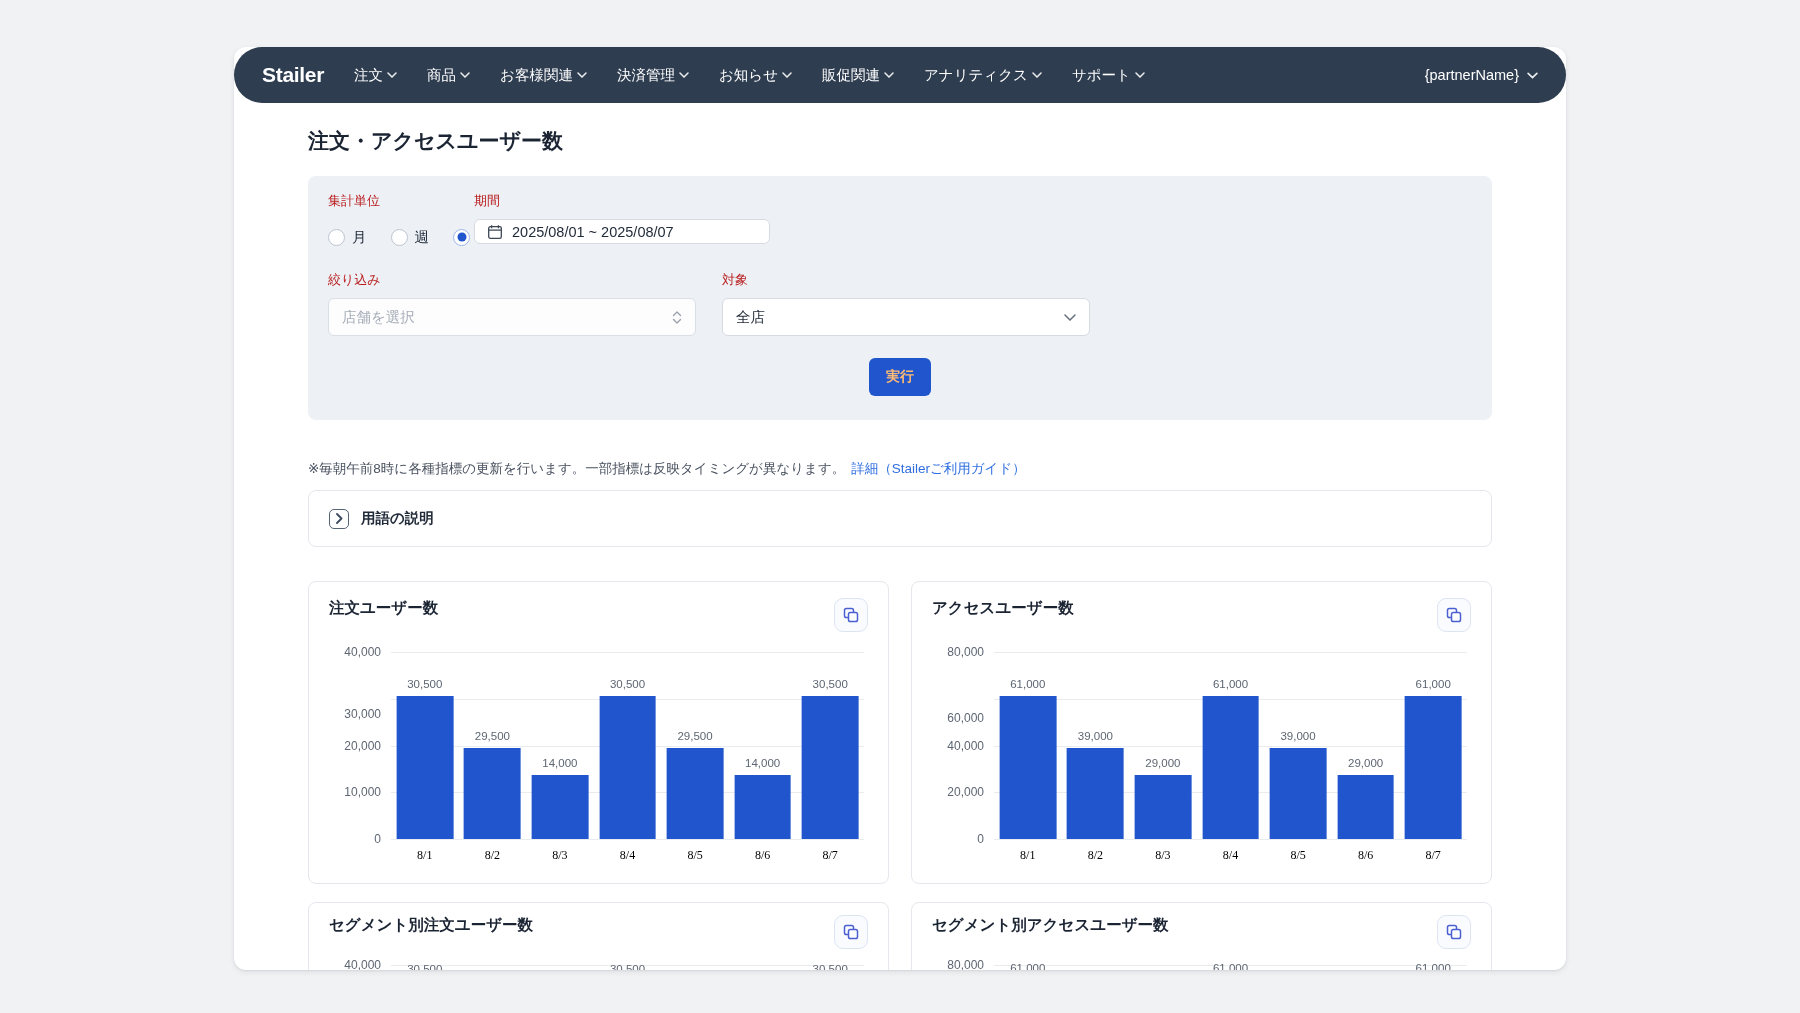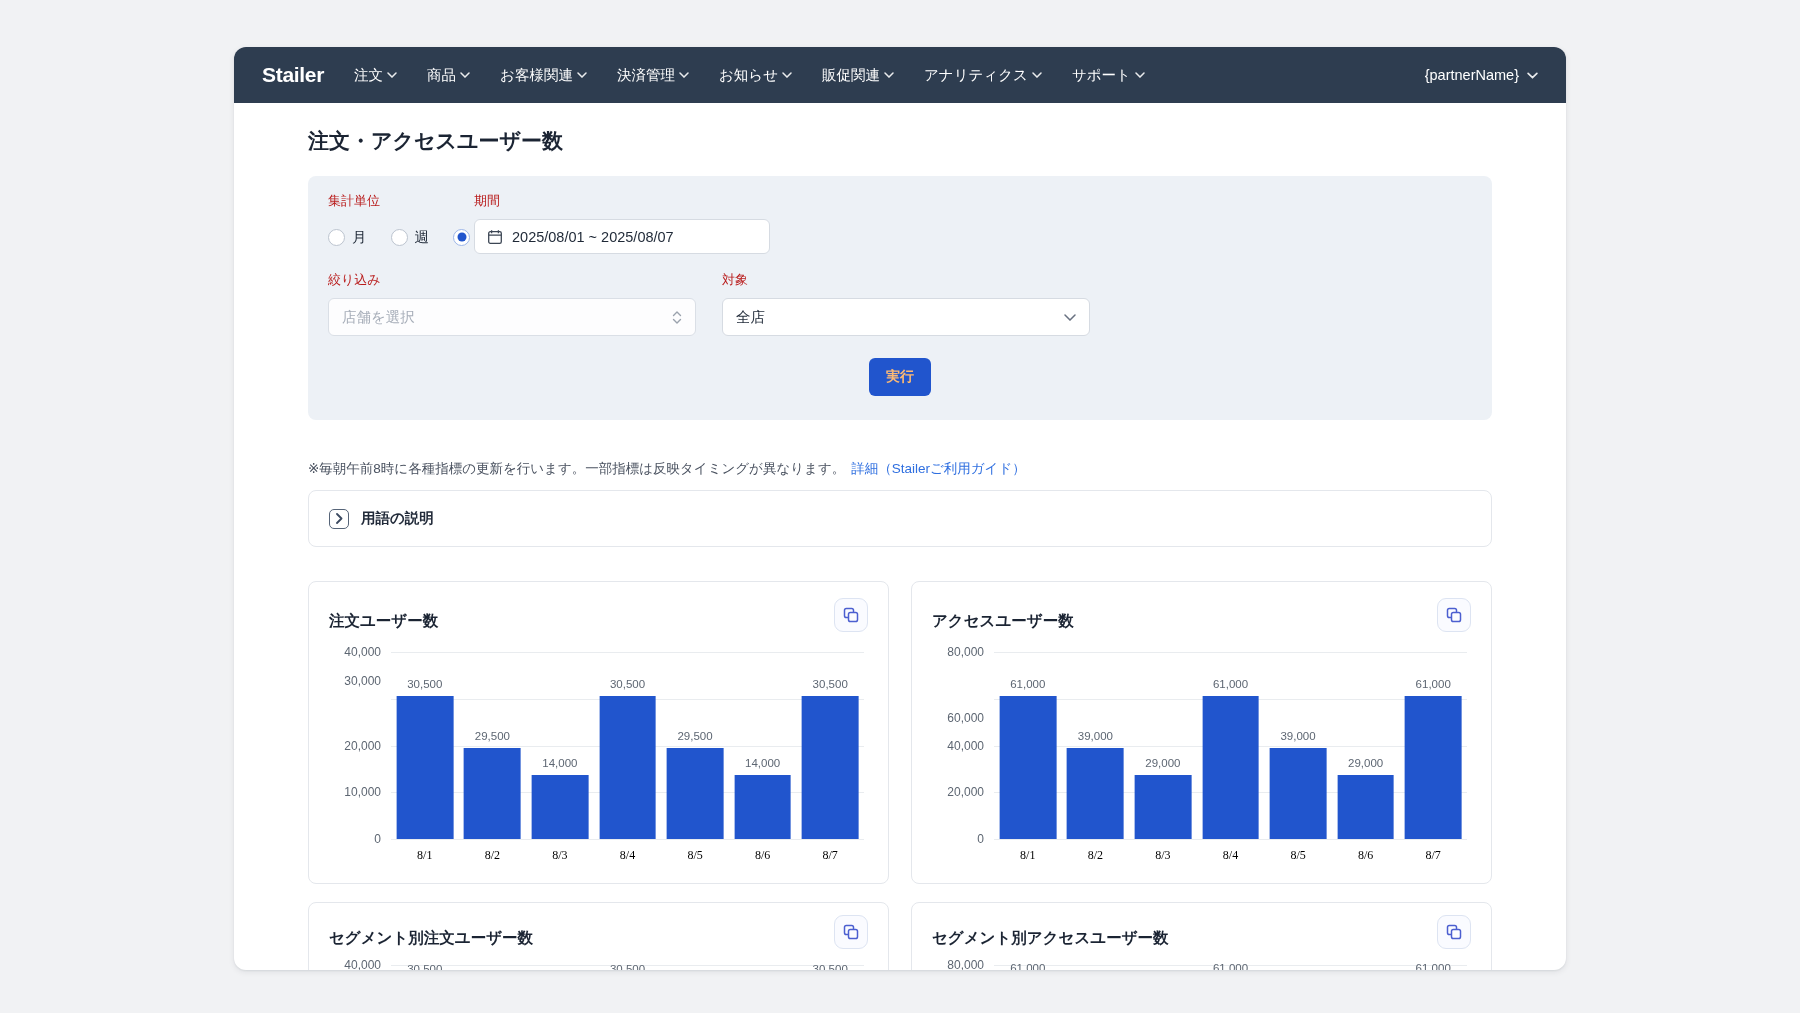--- a/index.html
+++ b/index.html
@@ -15,21 +15,21 @@
     background: #fff;
     border-radius: 12px;
     box-shadow: 0 1px 2px rgba(16,24,40,.07), 0 2px 6px rgba(16,24,40,.08);
     overflow: hidden;
     position: relative;
   }
   
   .topnav {
     height: 56px; background: #2e3d50;
     display: flex; align-items: center;
-    padding: 0 28px; color: #fff;
+    padding: 0 28px; color: #fff; border-radius: 28px;
   }
   .brand { font-size: 21px; font-weight: 700; letter-spacing: -.3px; margin-right: 30px; }
   .menu { display: flex; list-style: none; gap: 30px; align-items: center; }
   .menu-item { display: flex; align-items: center; gap: 4px; font-size: 14.5px; cursor: pointer; white-space: nowrap; }
   .cvn { display: block; opacity: .9; }
   .account { margin-left: auto; display: flex; align-items: center; gap: 8px; font-size: 14.5px; cursor: pointer; }
   
   .content { padding: 0 74px; }
   .page-title { font-size: 21px; font-weight: 700; margin-top: 24px; color: #1b2433; }
   
@@ -46,21 +46,21 @@
     width: 17px; height: 17px; border-radius: 50%;
     background: #fff; border: 1.5px solid #bcc4cf; display: inline-block; position: relative;
   }
   .radio-opt.selected .radio-dot { border-color: #9db6e8; }
   .radio-opt.selected .radio-dot::after {
     content: ""; position: absolute; left: 50%; top: 50%;
     width: 9px; height: 9px; border-radius: 50%; background: #2155cd;
     transform: translate(-50%,-50%);
   }
   .input-box {
-    height: 35px; background: #fff; border: 1px solid #d6dbe2; border-radius: 6px;
+    height: 25px; background: #fff; border: 1px solid #d6dbe2; border-radius: 6px;
     display: flex; align-items: center; gap: 9px; padding: 0 12px;
     font-size: 14.5px; color: #1f2937; cursor: pointer;
   }
   .period-input { width: 296px; }
   .select-box {
     width: 368px; height: 38px; background: #fff; border: 1px solid #d6dbe2; border-radius: 6px;
     display: flex; align-items: center; justify-content: space-between; padding: 0 13px;
     font-size: 14.5px; color: #1f2937; cursor: pointer;
   }
   .select-box.muted { border-color: #dadfe6; background: #fdfdfe; color: #a6adb8; }
@@ -84,21 +84,21 @@
   }
   .gl-label { font-size: 14.5px; font-weight: 700; color: #222b3a; }
   
   .cards { margin-top: 34px; display: grid; grid-template-columns: 1fr 1fr; gap: 22px; }
   .cards.bottom-row { margin-top: 18px; }
   .card {
     background: #fff; border: 1px solid #e4e7ec; border-radius: 8px;
     padding: 16px 20px 12px;
   }
   .card--clip { padding-top: 12px; height: 297px; }
-  .card-header { display: flex; align-items: flex-end; justify-content: space-between; height: 34px; }
+  .card-header { display: flex; align-items: flex-start; justify-content: space-between; height: 34px; }
   .card-title { font-size: 15.5px; font-weight: 700; color: #1b2433; }
   .copy-btn {
     width: 34px; height: 34px; background: #fafbff; border: 1px solid #dde4f2;
     border-radius: 9px; display: flex; align-items: center; justify-content: center; cursor: pointer;
   }
   .chart-area { padding-bottom: 32px; }
   .plot { position: relative; margin: 20px 4px 0 62px; }
   .card--clip .plot { margin-top: 16px; }
   .gridline { position: absolute; left: 0; right: 0; height: 1px; background: #e9ecef; }
   .ytick {
@@ -261,21 +261,21 @@
                 <rect x="2.5" y="2.5" width="9" height="9" rx="1.8" fill="none" stroke="#4c5fd0" stroke-width="1.5"></rect>
                 <rect x="6.5" y="6.5" width="9" height="9" rx="1.8" fill="#fbfcff" stroke="#4c5fd0" stroke-width="1.5"></rect>
               </svg>
             </button>
         </div>
         <div class="chart-area">
             <div class="plot" style="height: 187px;">
               <div class="gridline" style="top: 0px;"></div>
               <div class="ytick" style="top: -7px;">40,000</div>
               <div class="gridline" style="top: 46.75px;"></div>
-              <div class="ytick" style="top: 22px;">30,000</div>
+              <div class="ytick" style="top: 55px;">30,000</div>
               <div class="gridline" style="top: 93.5px;"></div>
               <div class="ytick" style="top: 86.5px;">20,000</div>
               <div class="gridline" style="top: 140.25px;"></div>
               <div class="ytick" style="top: 133.25px;">10,000</div>
               <div class="gridline" style="top: 187px;"></div>
               <div class="ytick" style="top: 180px;">0</div>
               <div class="bar" style="left: 7.14286%; width: 12%; height: 142.588px; background: rgb(33, 85, 205);"></div>
               <div class="vlabel" style="left: 7.14286%; bottom: 148.588px;">30,500</div>
               <div class="xlabel" style="left: 7.14286%; top: 196px;">8/1</div>
               <div class="bar" style="left: 21.4286%; width: 12%; height: 91.1625px; background: rgb(33, 85, 205);"></div>

